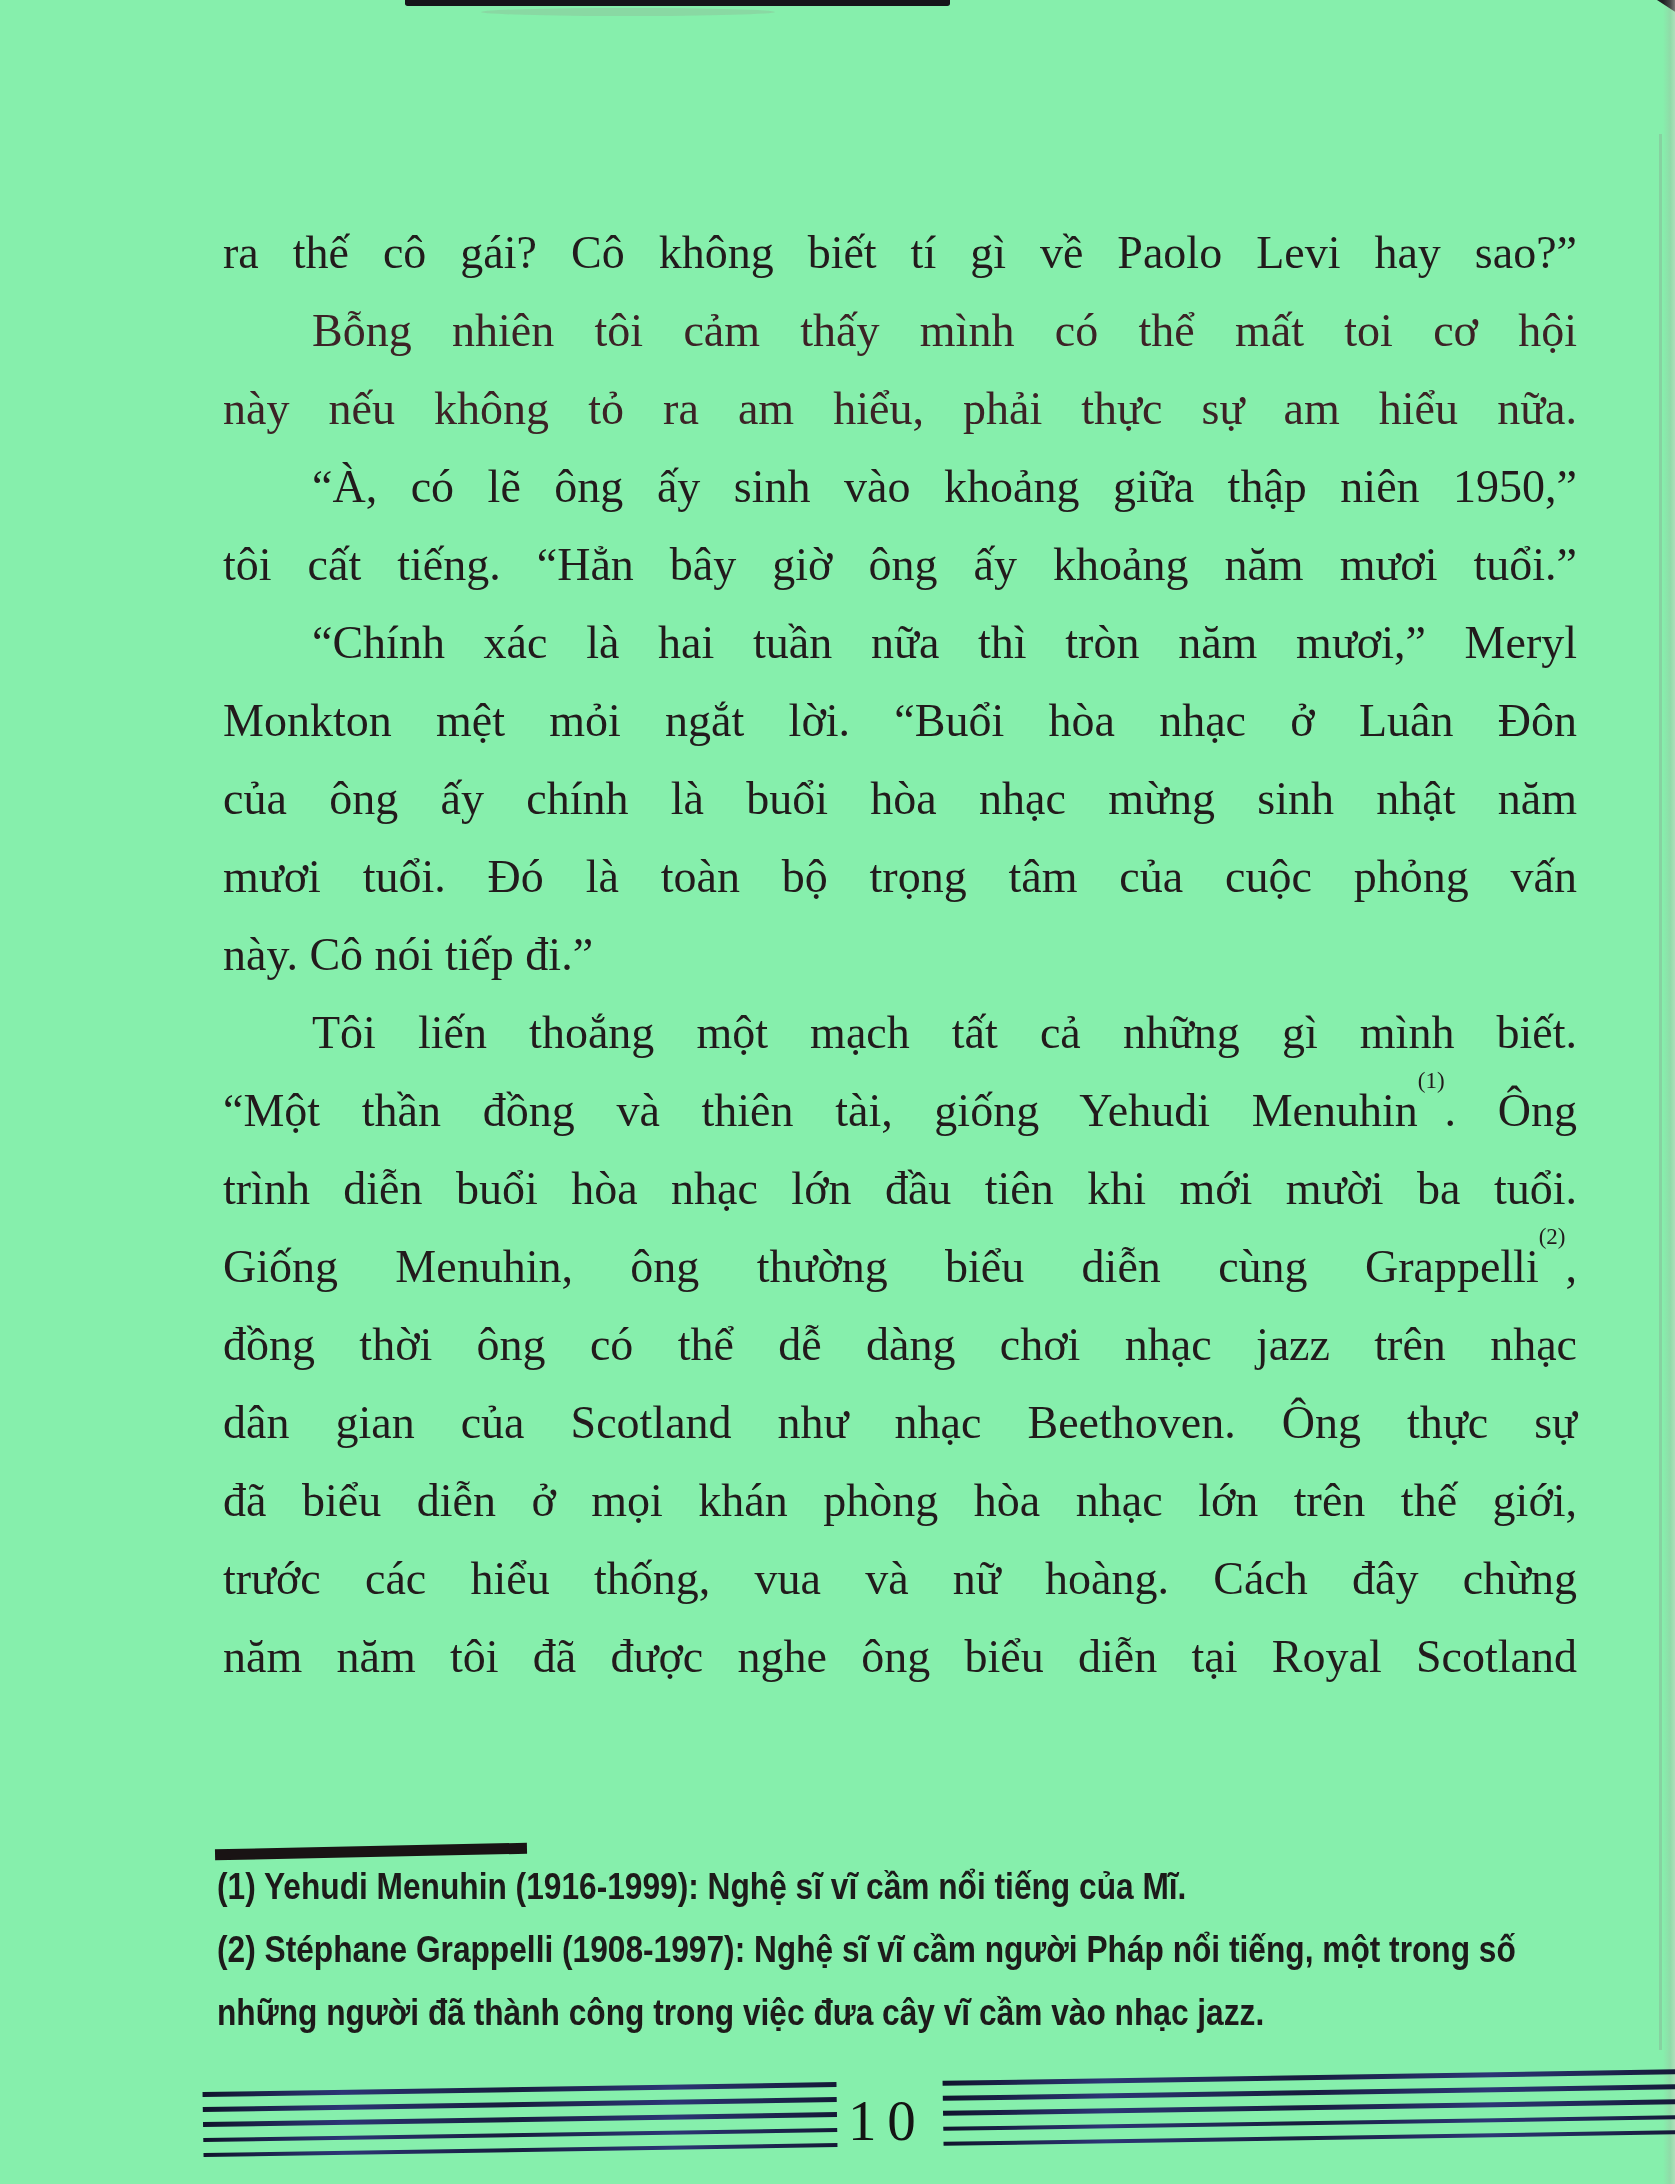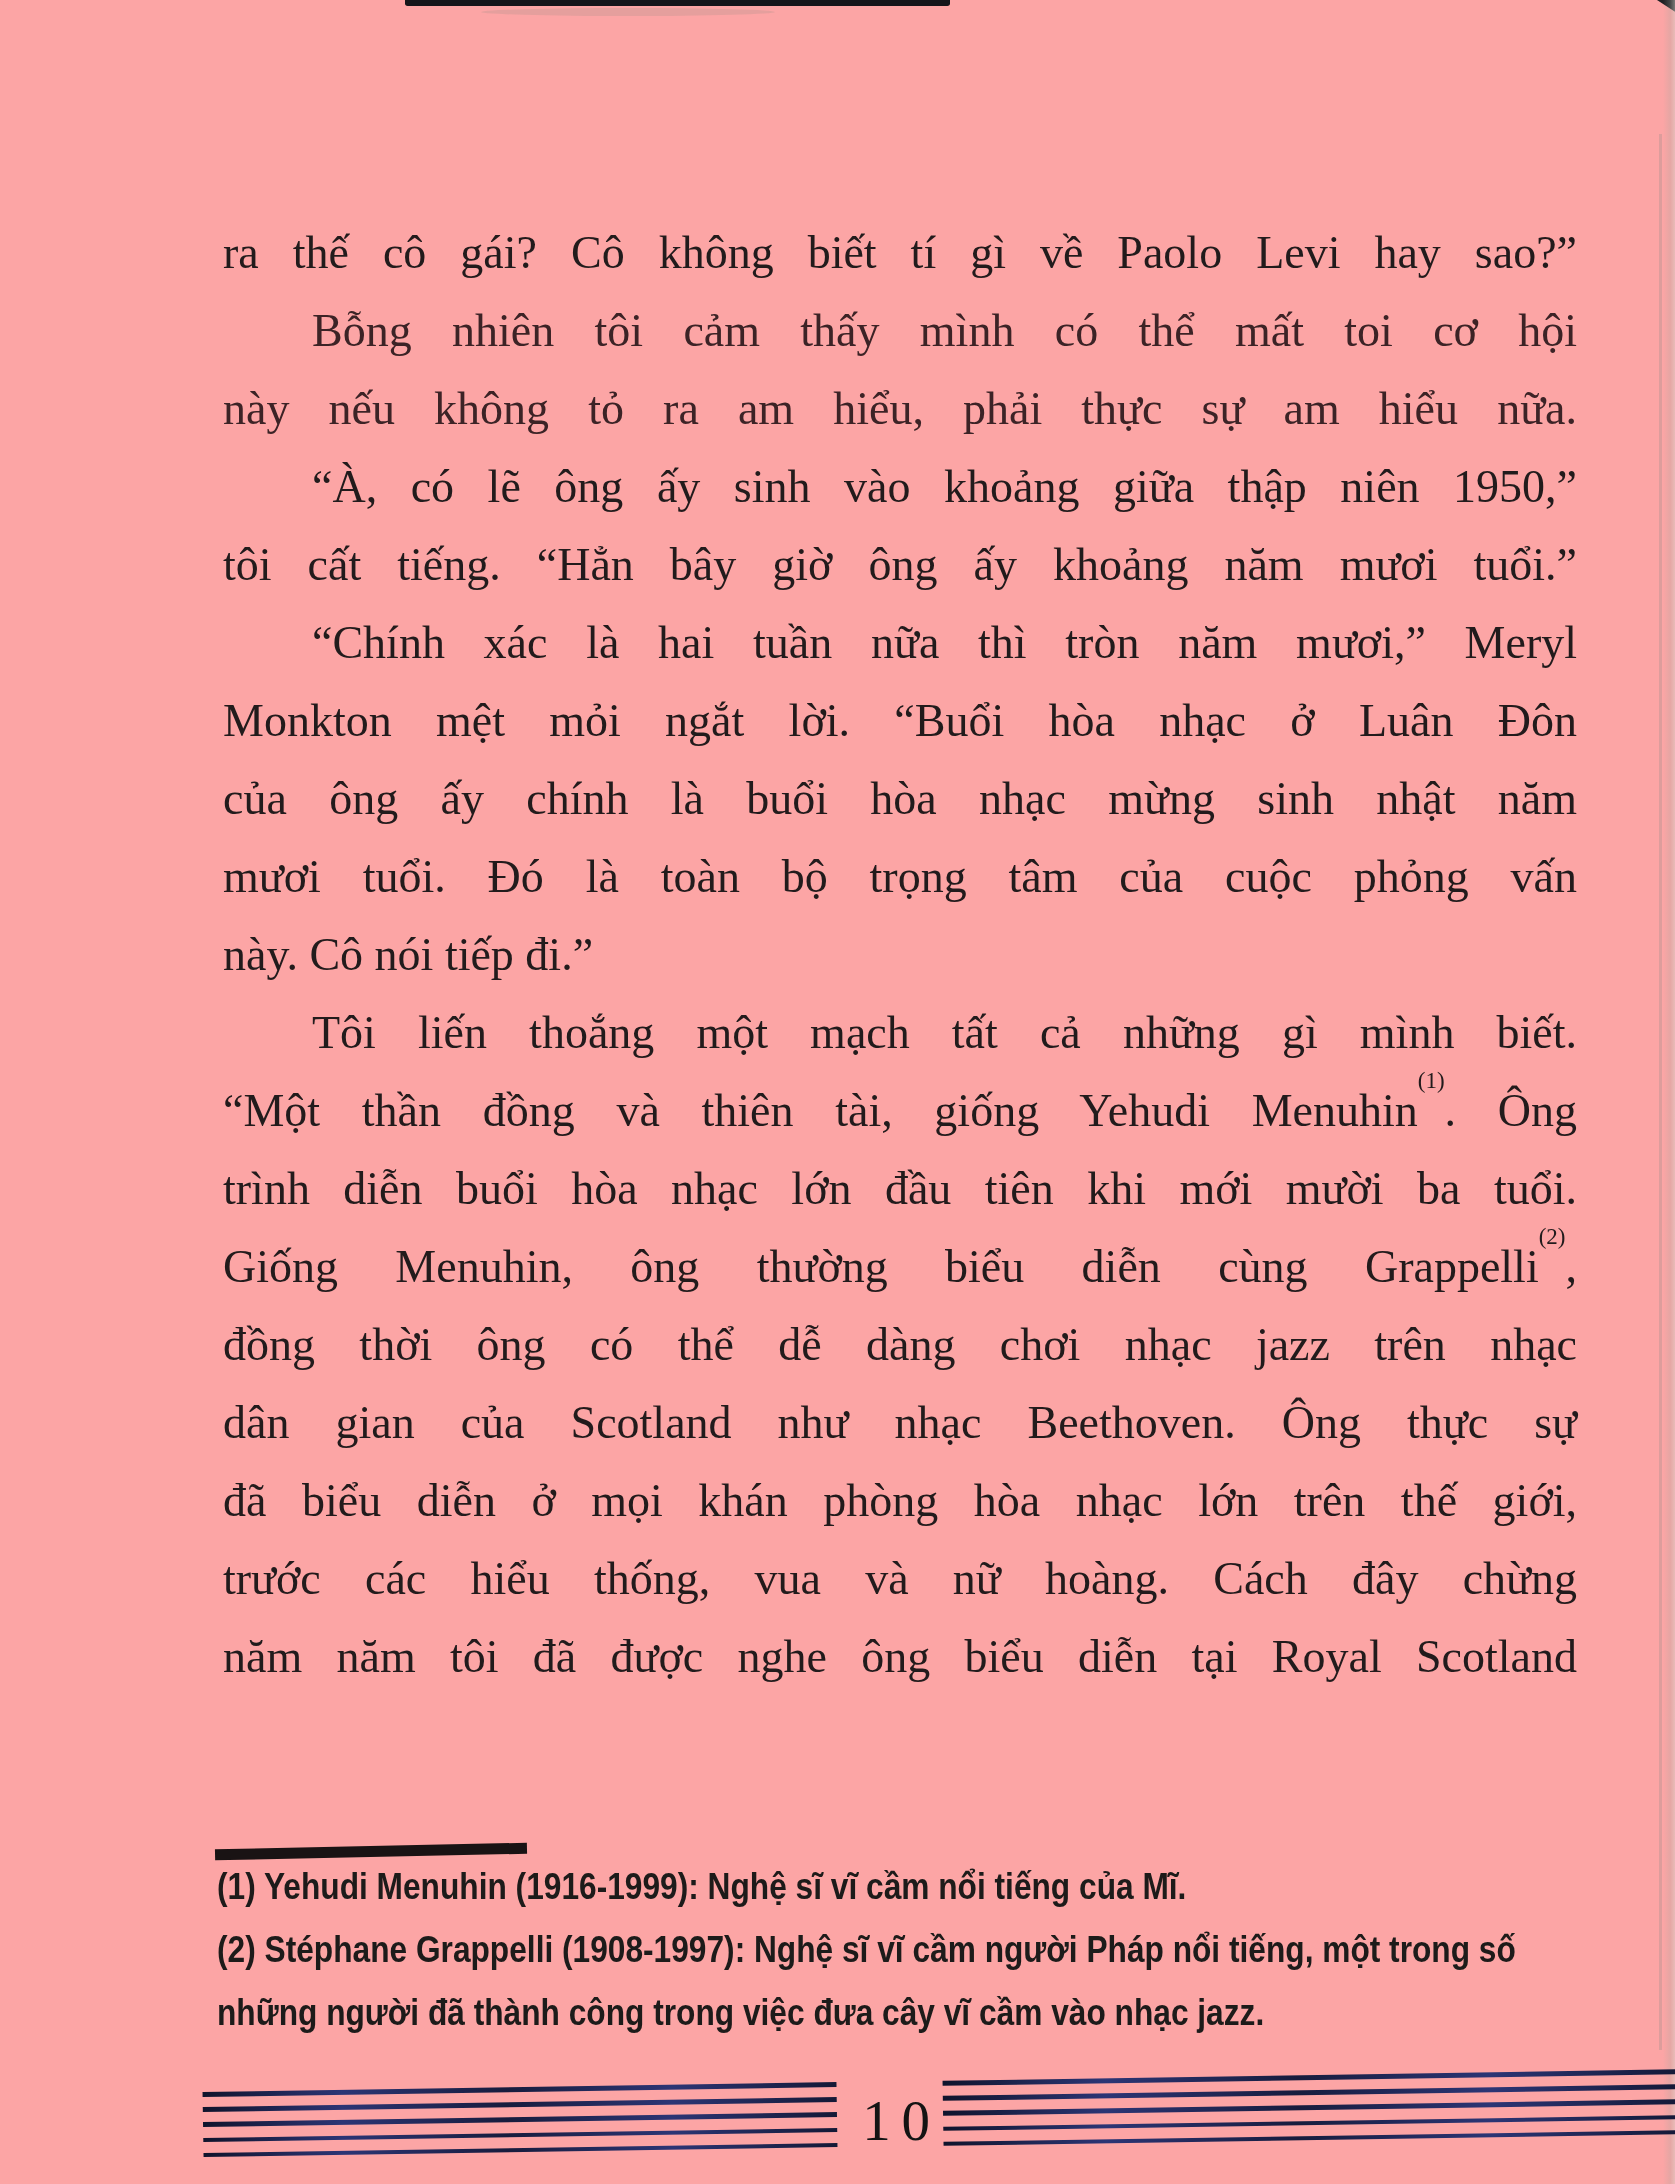--- a/index.html
+++ b/index.html
@@ -1,17 +1,17 @@
 <!DOCTYPE html>
 <html lang="vi" style="font-size:14.3px"><head>
 <meta charset="utf-8">
 <style>
   html,body{margin:0;padding:0;background:#ffffff;}
   .page{
-    position:relative;width:1675px;height:2185px;background:#fca5a5;overflow:hidden;
+    position:relative;width:1675px;height:2185px;background:#86efac;overflow:hidden;
     font-family:"Liberation Serif","DejaVu Serif",serif;
   }
   
   .top-line{position:absolute;left:405px;top:0;width:545px;height:6.2px;background:#15151a;border-radius:0 0 2.7px 2.7px;}
   .top-smudge{position:absolute;left:481px;top:8px;width:294px;height:8px;background:rgba(150,140,130,.22);border-radius:50%;}
   .corner-mark{position:absolute;left:1640px;top:-9px;width:50px;height:13.4px;background:#202024;border-radius:7.1px;transform:rotate(33deg);}
   .edge-strip{position:absolute;right:0;top:0;width:11.6px;height:2185px;
     background:linear-gradient(90deg,rgba(180,178,170,0) 0%,rgba(170,168,160,.28) 60%,rgba(212,210,202,.5) 100%);}
   .edge-line{position:absolute;left:1659px;top:134px;width:2.7px;height:1916px;background:rgba(140,138,132,.28);}
   
@@ -27,21 +27,21 @@
     font-family:"Liberation Sans","DejaVu Sans",sans-serif;font-weight:700;font-size:36px;color:#1d1b1a;
     transform:scaleX(.88);transform-origin:0 0;}
   .fn{height:63px;line-height:63px;white-space:nowrap;}
   
   .rg{position:absolute;height:65px;}
   .rg i{display:block;height:4.5px;margin:0 0 10.7px 0;
     background:linear-gradient(90deg,#10142c 0%,#2c3575 22%,#171c3d 48%,#2c3575 74%,#141936 100%);}
   .rg i:last-child{margin-bottom:0;}
   .rg-left{left:203px;top:2087px;width:634px;transform:rotate(-0.9deg);}
   .rg-right{left:943px;top:2075px;width:740px;transform:rotate(-0.9deg);}
-  .pnum{position:absolute;left:848px;top:2085px;width:107px;height:71px;line-height:71px;text-align:center;
+  .pnum{position:absolute;left:848px;top:2085px;width:107px;height:71px;line-height:71px;text-align:left;
     font-size:57px;letter-spacing:10.7px;color:#141414;}
 </style>
 </head>
 <body>
 
 <div class="page">
 
   <div class="top-line"></div>
   <div class="top-smudge"></div>
   <div class="corner-mark"></div>

